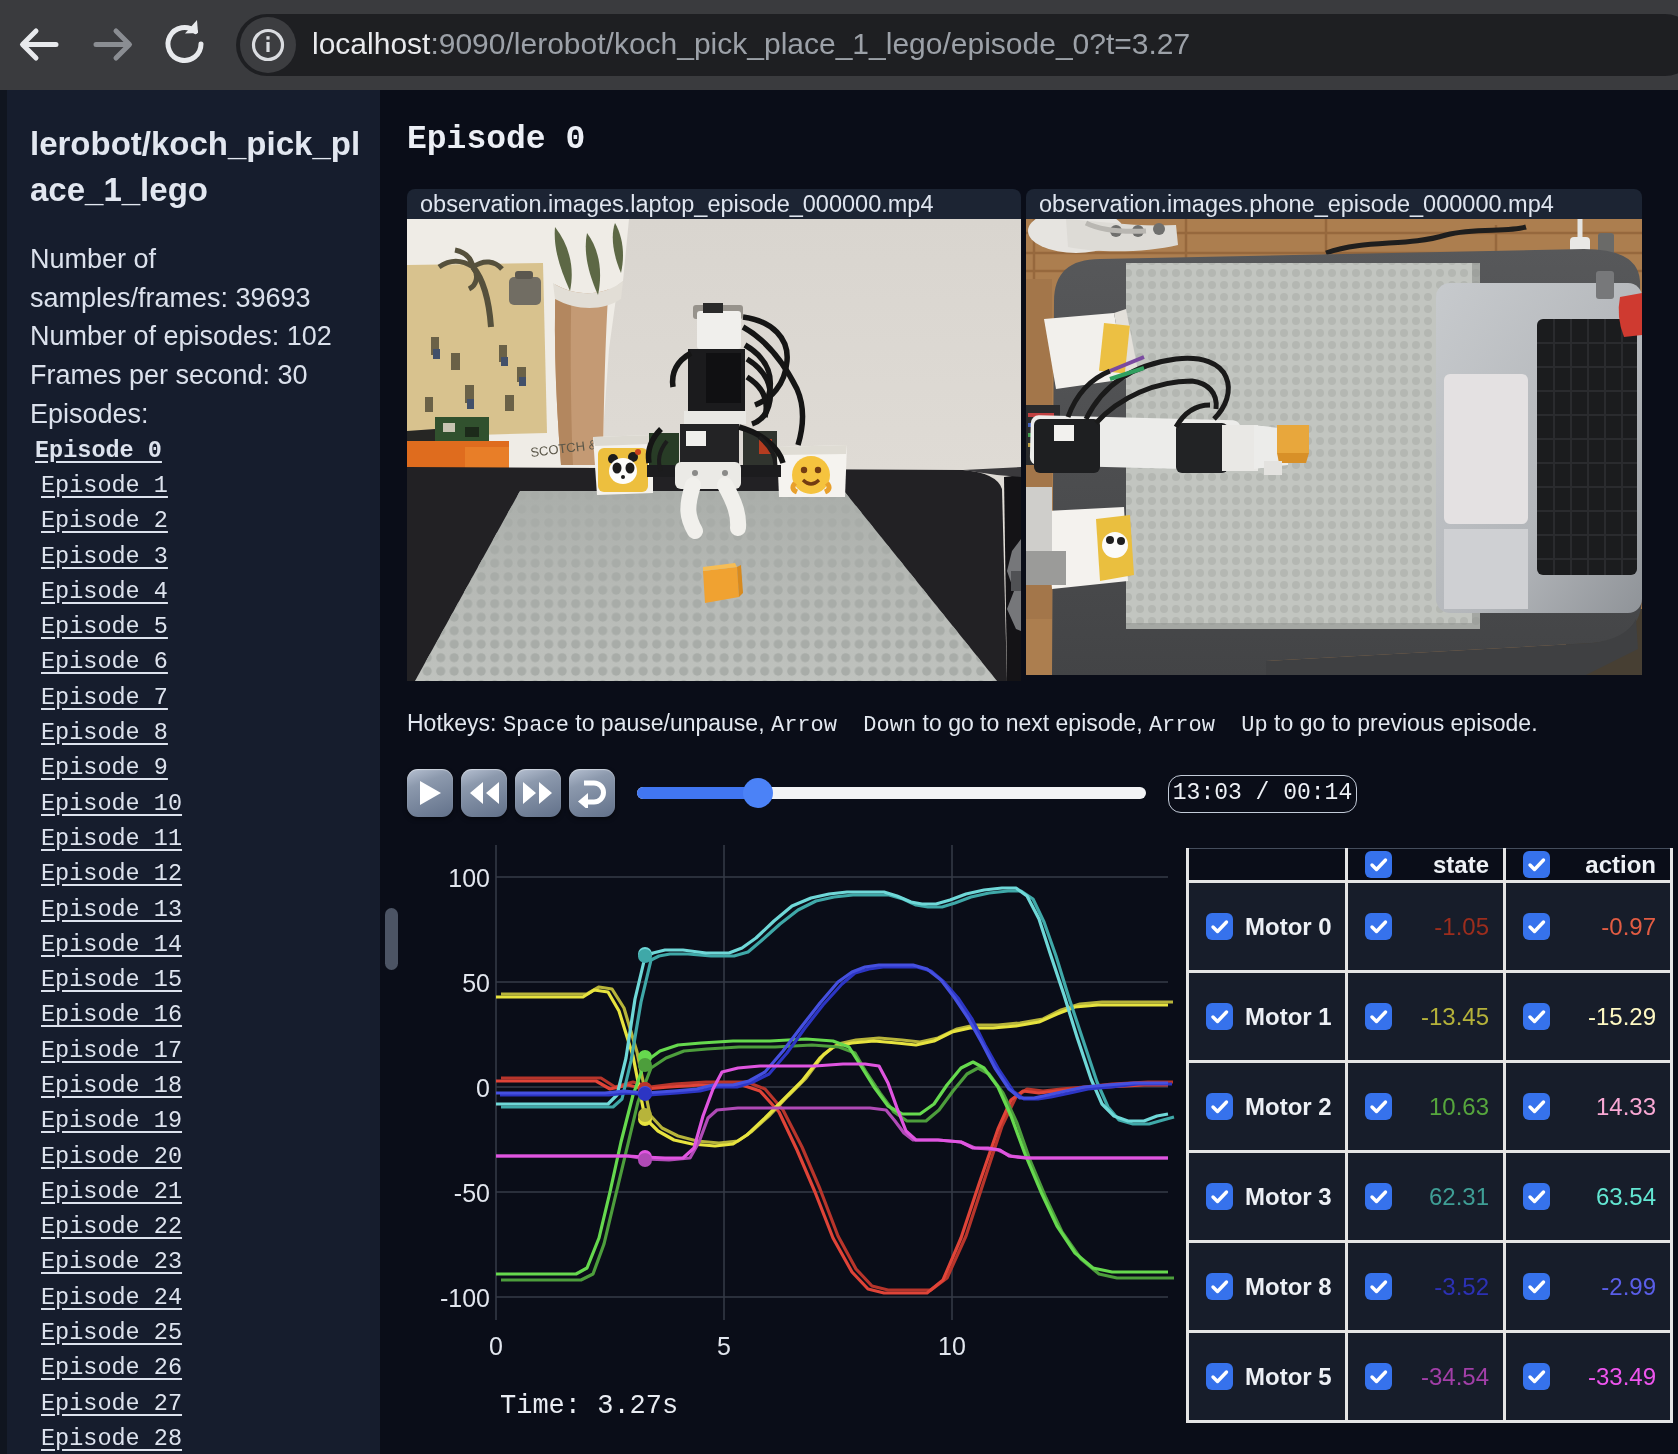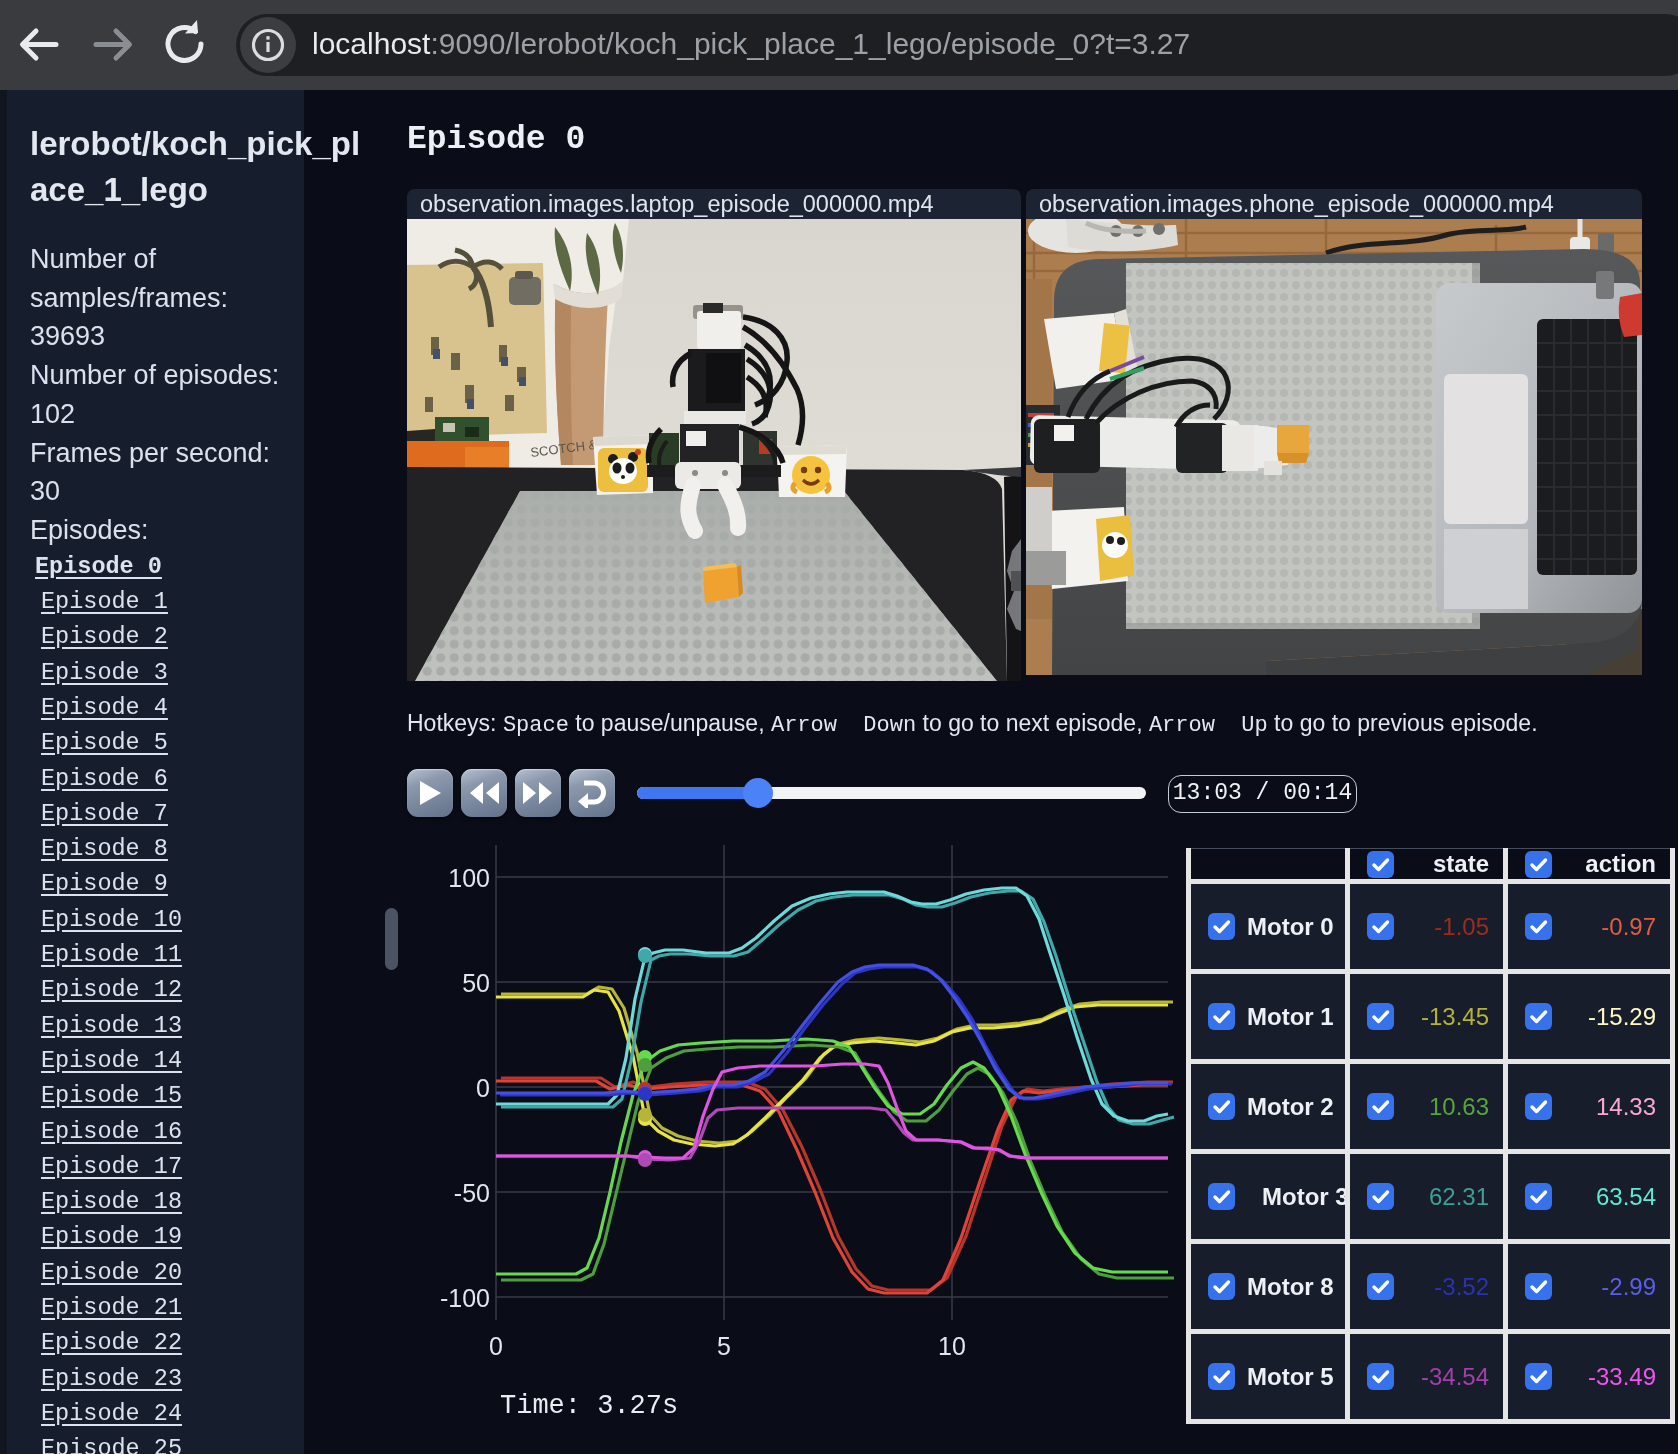--- a/index.html
+++ b/index.html
@@ -5,21 +5,21 @@
   * { margin:0; padding:0; box-sizing:border-box; }
   html,body { width:1678px; height:1454px; overflow:hidden; background:#0a0d18; }
   body { font-family:"Liberation Sans", sans-serif; position:relative; }
   
   #chrome { position:absolute; left:0; top:0; width:1678px; height:90px; background:#3a3b3e; }
   #urlpill { position:absolute; left:236px; top:14px; width:1460px; height:62px; border-radius:31px; background:#1e1f22; }
   #infocircle { position:absolute; left:240px; top:17px; width:56px; height:56px; border-radius:50%; background:#3c3d40; }
   #urltext { position:absolute; left:312px; top:27px; font-size:30px; color:#9ca1a8; white-space:nowrap; }
   #urltext b { color:#e9eaed; font-weight:400; }
   
-  #sidebar { position:absolute; left:0; top:90px; width:304px; height:1364px; background:#161d2d; color:#dbe1ec; }
+  #sidebar { position:absolute; left:0; top:90px; width:380px; height:1364px; background:#161d2d; color:#dbe1ec; }
   #sidebar::before { content:""; position:absolute; left:0; top:0; width:7px; height:100%; background:#10151f; }
   #sidebar .inner { padding:38px 0 0 30px; }
   #sbtitle { margin-top:-7px; font-size:33px; font-weight:bold; line-height:46px; color:#e2e7f0; width:320px; letter-spacing:0px; }
   #sbstats { margin-top:27px; font-size:27px; line-height:38.7px; color:#dbe1ec; }
   #eplist { margin-top:-1px; font-family:"Liberation Mono", monospace; font-size:23.5px; color:#dde3ee; }
   #eplist div { height:35.3px; display:flex; align-items:center; }
   #eplist span { text-decoration:underline; text-underline-offset:4px; }
   #eplist .cur { font-weight:bold; margin-left:5px; }
   #eplist .ep { margin-left:11px; }
   
@@ -35,21 +35,21 @@
   
   .pbtn { position:absolute; top:769px; width:46px; height:48px; border-radius:11px; background:linear-gradient(160deg,#b7c1d2 0%,#8c99ad 30%,#62718a 100%); box-shadow:0 2px 4px rgba(0,0,0,.5), inset 0 1px 1px rgba(255,255,255,.45); display:flex; align-items:center; justify-content:center; }
   #slider-track { position:absolute; left:637px; top:787px; width:509px; height:12px; border-radius:6px; background:#f2f3f5; }
   #slider-fill { position:absolute; left:637px; top:787px; width:120px; height:12px; border-radius:6px 0 0 6px; background:#4176f1; }
   #slider-thumb { position:absolute; left:743px; top:778px; width:30px; height:30px; border-radius:50%; background:#4b82f7; }
   #timebox { position:absolute; left:1168px; top:775px; width:189px; height:38px; border:1.5px solid #c3cbd8; border-radius:13px; font-family:"Liberation Mono", monospace; font-size:23px; color:#eef1f6; text-align:center; line-height:34px; white-space:nowrap; }
   
   #scrollthumb { position:absolute; left:385px; top:908px; width:13px; height:62px; border-radius:7px; background:#4c5464; }
   
   #mtable { position:absolute; left:1186px; top:848px; width:484px; border:1px solid #454d5c; border-collapse:collapse; font-size:24px; color:#edf0f5; table-layout:fixed; }
-  #mtable th, #mtable td { border:5px solid #e5e5e5; padding:0 14px 0 17px; white-space:nowrap; overflow:hidden; }
+  #mtable th, #mtable td { border:3px solid #e5e5e5; padding:0 14px 0 17px; white-space:nowrap; overflow:hidden; }
   #mtable thead th { border-top:none; background:#0a0d18; height:33px; font-weight:bold; text-align:left; }
   #mtable td { background:#171d2a; height:90px; }
   #mtable td.mc { font-weight:bold; }
   #mtable .vw { display:flex; align-items:center; }
   #mtable .vw .val { margin-left:auto; }
   .cb { width:27px; height:27px; flex:none; }
   #mtable .hw { display:flex; align-items:center; }
   #mtable .hw span { margin-left:auto; }
 </style>
 </head>
@@ -612,21 +612,21 @@
           </div>
         </td>
       </tr>
 <tr>
         <td class="mc">
           <div class="vw">
             <svg class="cb" viewBox="0 0 27 27">
               <rect width="27" height="27" rx="6" fill="#3672ec"></rect>
               <path d="M7 14l4.5 4.5L20.5 9" stroke="#fff" stroke-width="3.4" fill="none" stroke-linecap="round" stroke-linejoin="round"></path>
             </svg>
-            <span style="margin-left:27px">Motor 3</span>
+            <span style="margin-left:12px">Motor 3</span>
           </div>
         </td>
         <td>
           <div class="vw">
             <svg class="cb" viewBox="0 0 27 27">
               <rect width="27" height="27" rx="6" fill="#3672ec"></rect>
               <path d="M7 14l4.5 4.5L20.5 9" stroke="#fff" stroke-width="3.4" fill="none" stroke-linecap="round" stroke-linejoin="round"></path>
             </svg>
             <span class="val" style="color:#3f9e95">62.31</span>
           </div>

